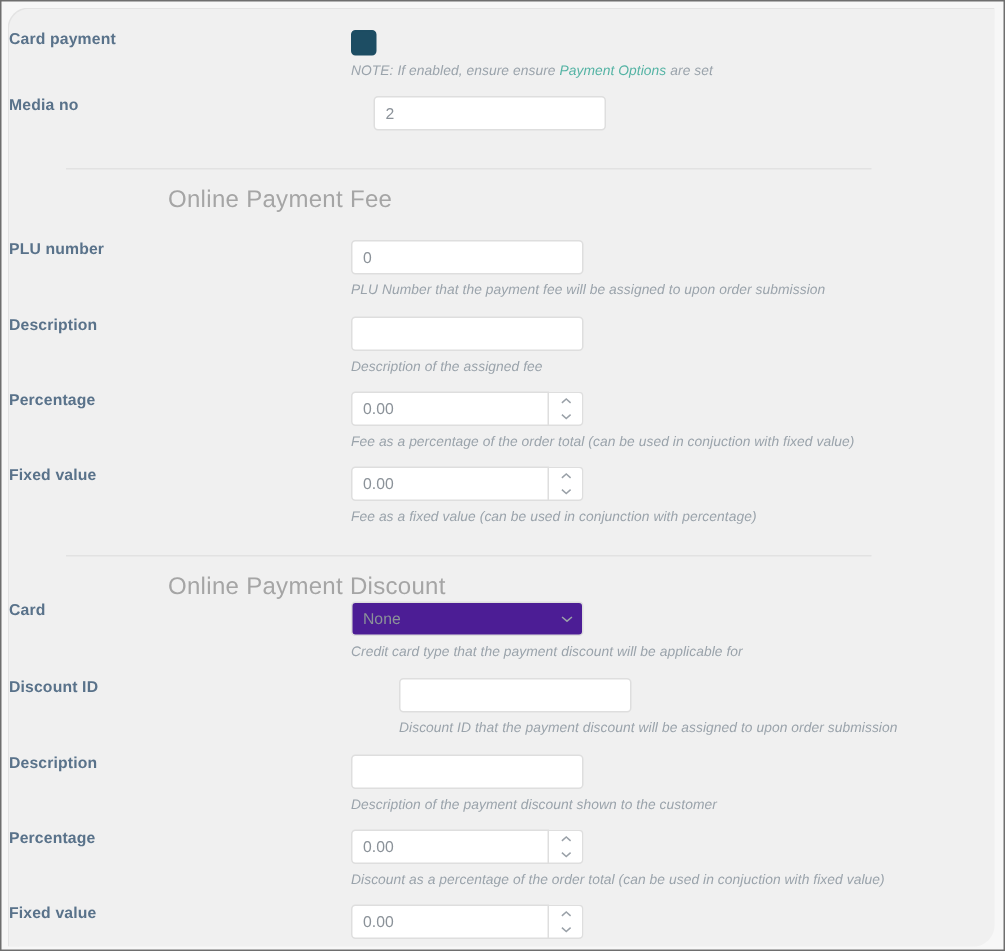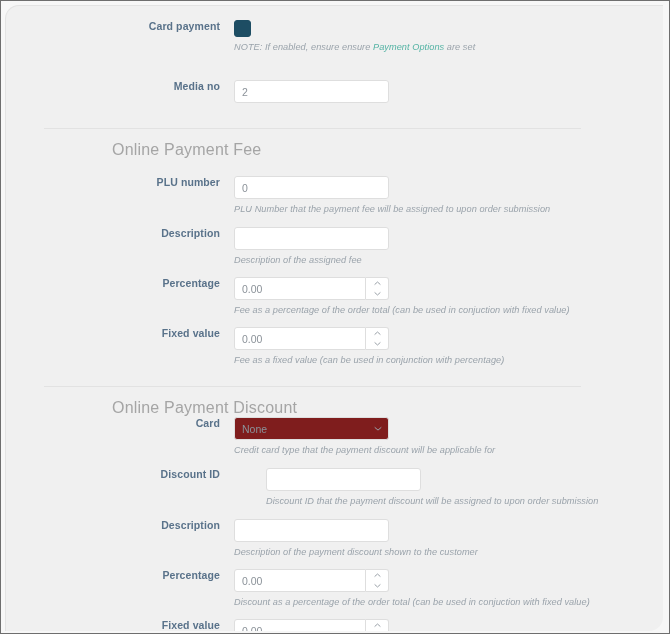--- a/index.html
+++ b/index.html
@@ -36,21 +36,20 @@
 
   
   .form-row {
     position: relative;
     display: flex;
     align-items: flex-start;
   }
   .field-label {
     width: 228px;
     flex: 0 0 228px;
-    text-align: right;
     padding-right: 14px;
     font-size: 10.5px;
     color: #59728a;
     font-weight: bold;
     letter-spacing: .1px;
     line-height: 13px;
   }
   .field-control {
     flex: 1 1 auto;
     min-width: 0;
@@ -135,21 +134,21 @@
   .sel-wrap {
     position: relative;
     width: 155px;
     height: 23px;
   }
   .sel {
     -webkit-appearance: none;
     appearance: none;
     width: 155px;
     height: 23px;
-    background: #7f1d1d;
+    background: #4c1d95;
     border: 1px solid #dedede;
     border-radius: 3px;
     font-family: "Liberation Sans", sans-serif;
     font-size: 10.5px;
     color: #8b9299;
     padding: 0 20px 0 7px;
     outline: none;
     cursor: pointer;
   }
   .sel-caret {
@@ -195,21 +194,21 @@
   <div class="page-canvas">
 
     <div class="form-row checkbox-row" style="margin-top:5px;">
       <div class="field-label">Card payment</div>
       <div class="field-control">
         <span class="chk"></span>
         <div class="note-text"><span>NOTE: If enabled, ensure ensure </span><span class="lnk">Payment Options</span><span> are set</span></div>
       </div>
     </div>
 
-    <div class="form-row" style="margin-top:28px;">
+    <div class="form-row" style="margin-top:12px;gap:15px;">
       <div class="field-label">Media no</div>
       <div class="field-control">
         <input class="txt" type="text" value="2" style="">
       </div>
     </div>
 
     <div class="divider" style="margin-top:25px;"></div>
 
     <div class="section-title" style="margin-top:12px;">Online Payment Fee</div>
 

